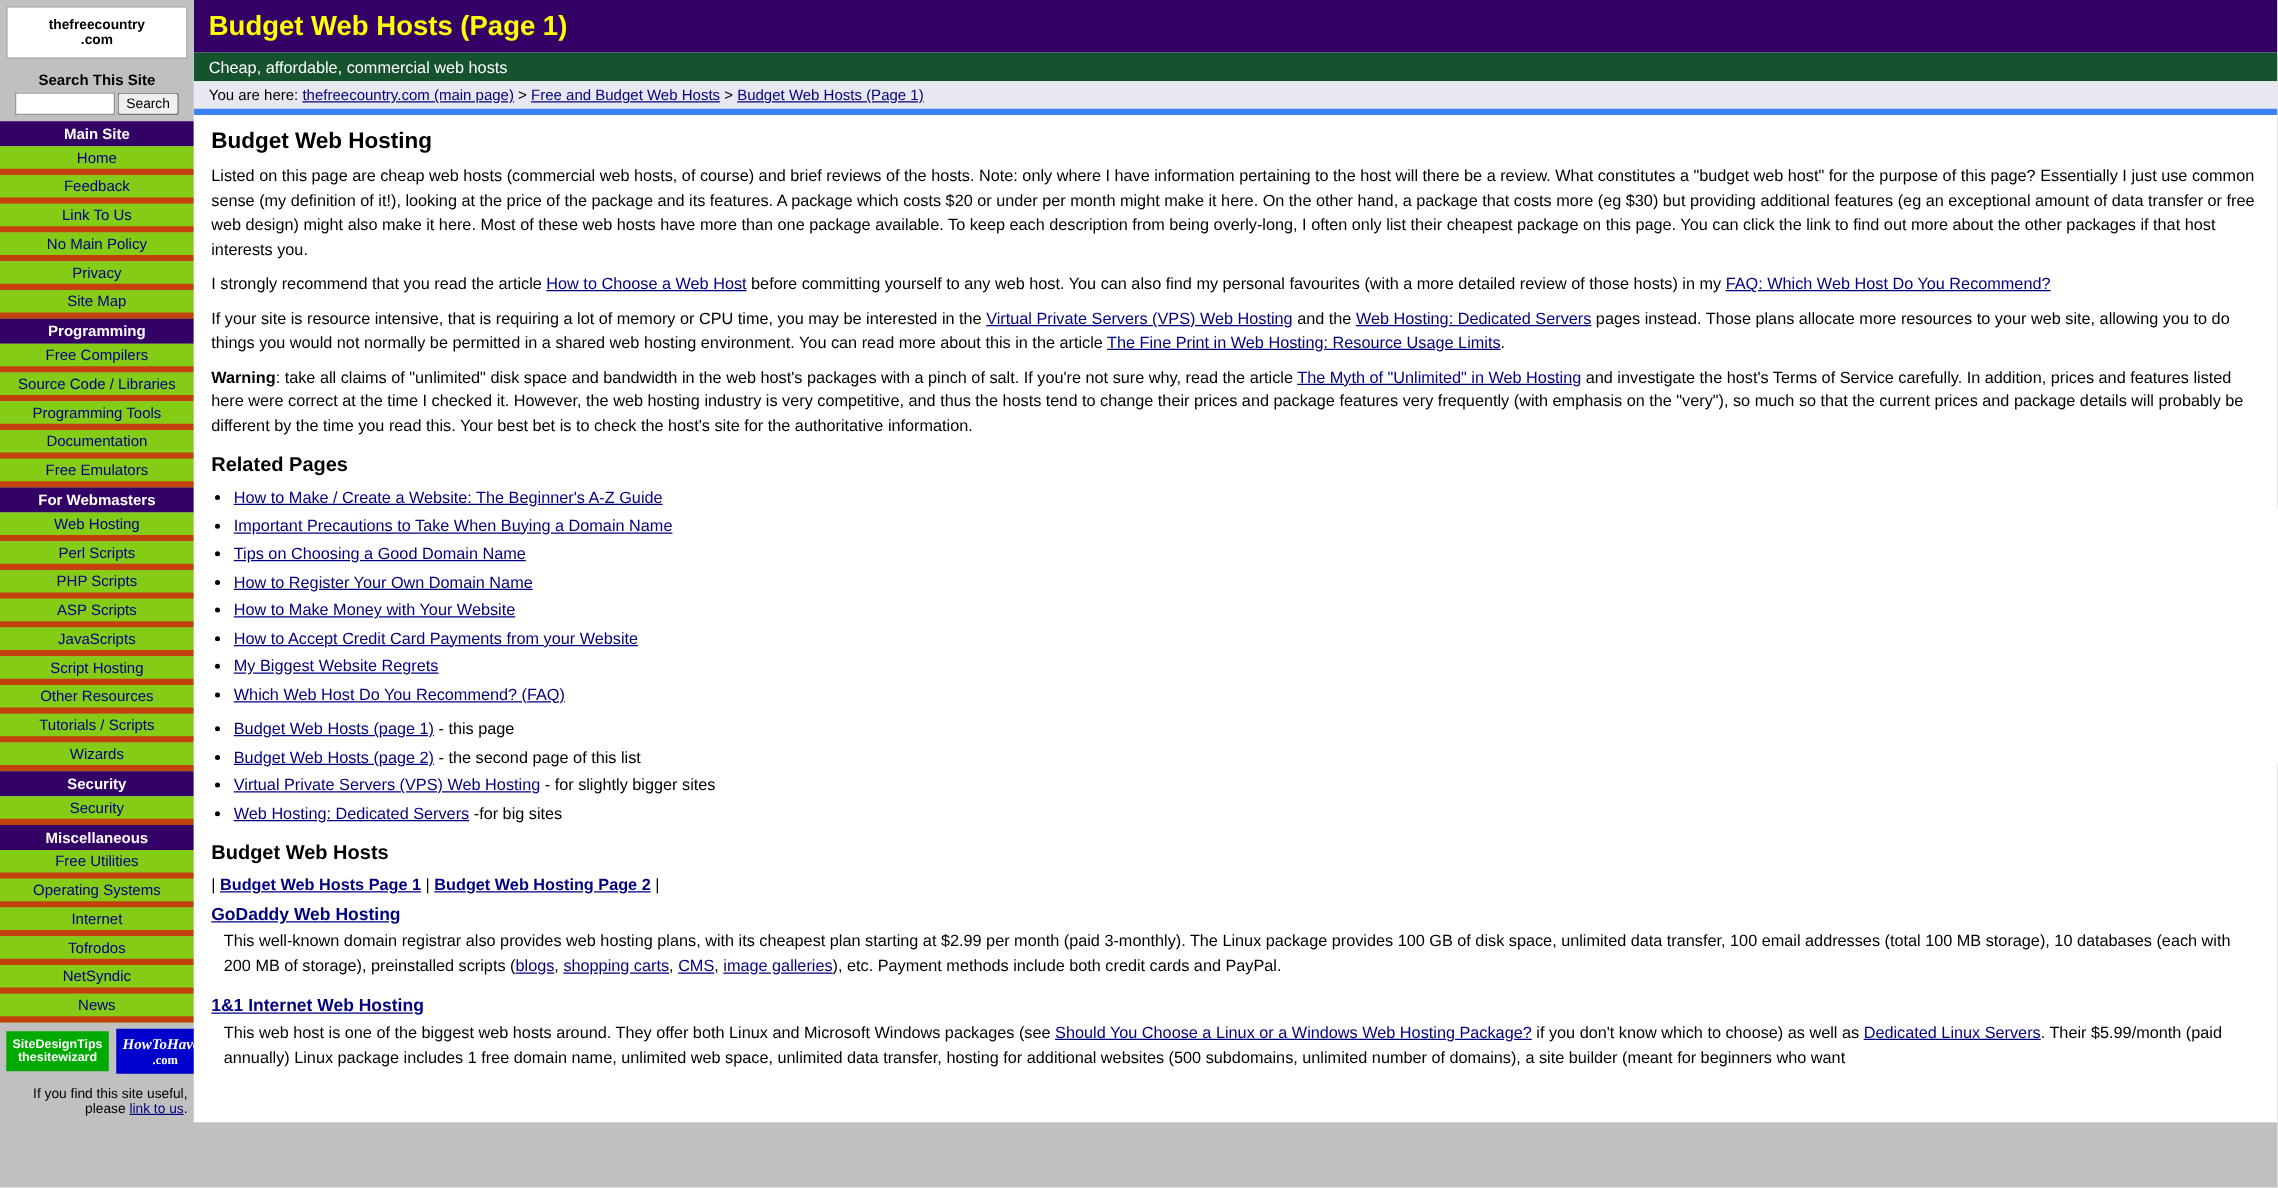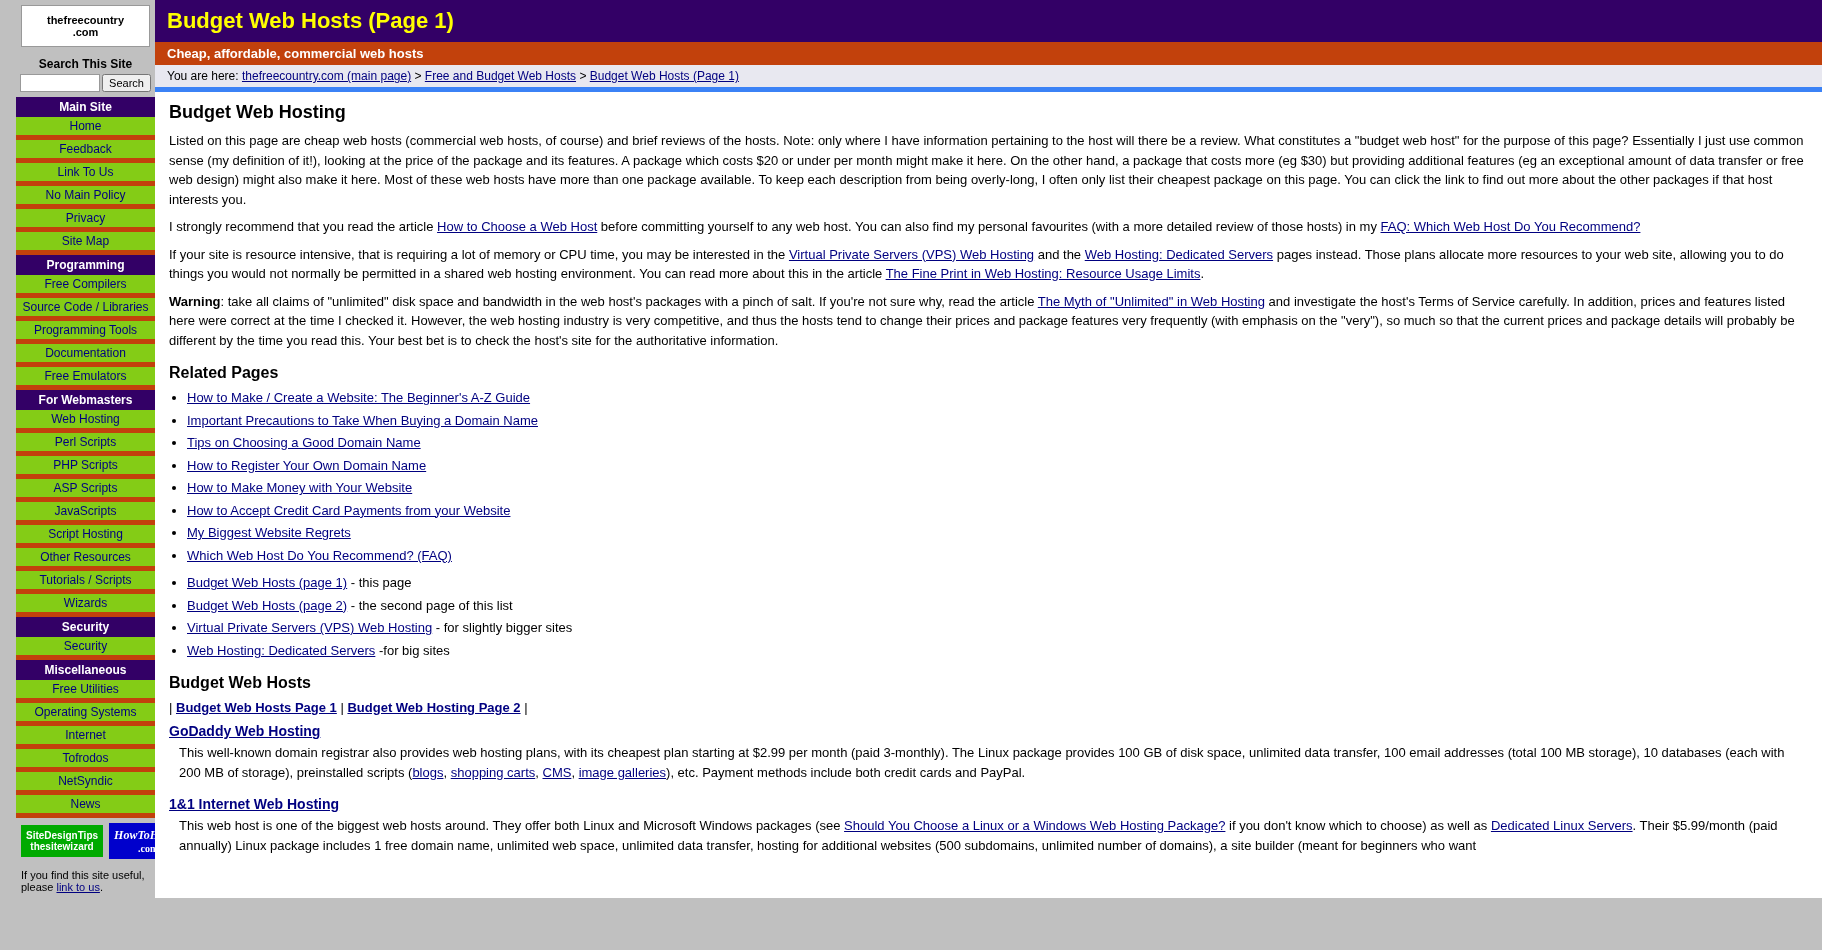--- a/index.html
+++ b/index.html
@@ -6,21 +6,20 @@
     body { font-family: Arial, Helvetica, sans-serif; font-size: 13px; background: #c0c0c0; display: flex; }
 
     
     #sidebar {
       width: 155px;
       min-width: 155px;
       background: #c0c0c0;
       display: flex;
       flex-direction: column;
       align-items: stretch;
-      padding-left: 16px;
     }
 
     .logo-box {
       background: white;
       border: 1px solid #999;
       margin: 5px 5px 5px 5px;
       padding: 8px;
       text-align: center;
       font-size: 13px;
       font-weight: bold;
@@ -109,21 +108,21 @@
       color: white;
       font-size: 11px;
       font-weight: bold;
       padding: 4px;
       text-align: center;
       width: 130px;
     }
     .sidebar-footer {
       padding: 5px;
       font-size: 11px;
-      text-align: left;
+      text-align: right;
       color: #000;
     }
     .sidebar-footer a { color: #000080; }
 
     
     #main {
       flex: 1;
       background: white;
       display: flex;
       flex-direction: column;
@@ -132,24 +131,24 @@
 
     .page-title-bar {
       background: #330066;
       color: #ffff00;
       font-size: 22px;
       font-weight: bold;
       padding: 8px 12px;
     }
 
     .page-subtitle-bar {
-      background: #c2410c;
+      background: #14532d;
       color: white;
       font-size: 13px;
-      font-weight: bold;
+      font-weight: normal;
       padding: 4px 12px;
     }
 
     .breadcrumb-bar {
       background: #e8e8f0;
       border-bottom: 5px solid #3b82f6;
       padding: 4px 12px;
       font-size: 12px;
     }
     .breadcrumb-bar a { color: #000080; text-decoration: underline; }

